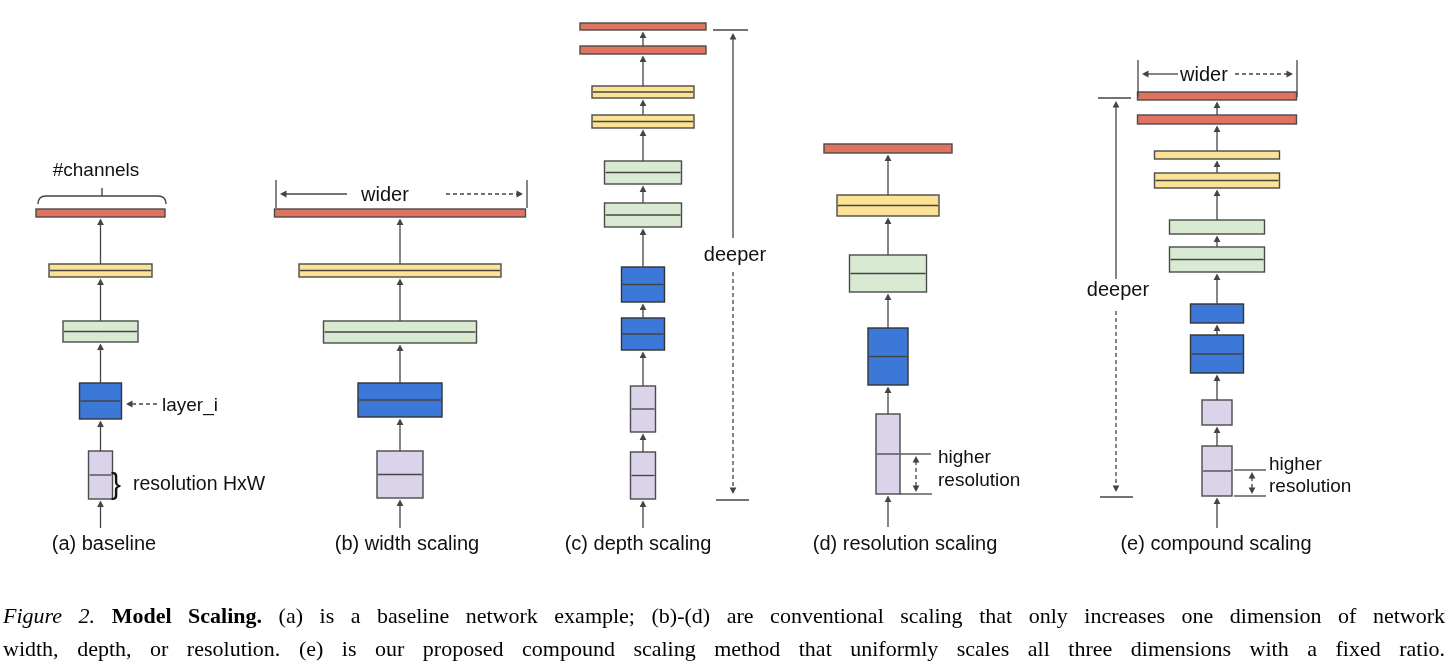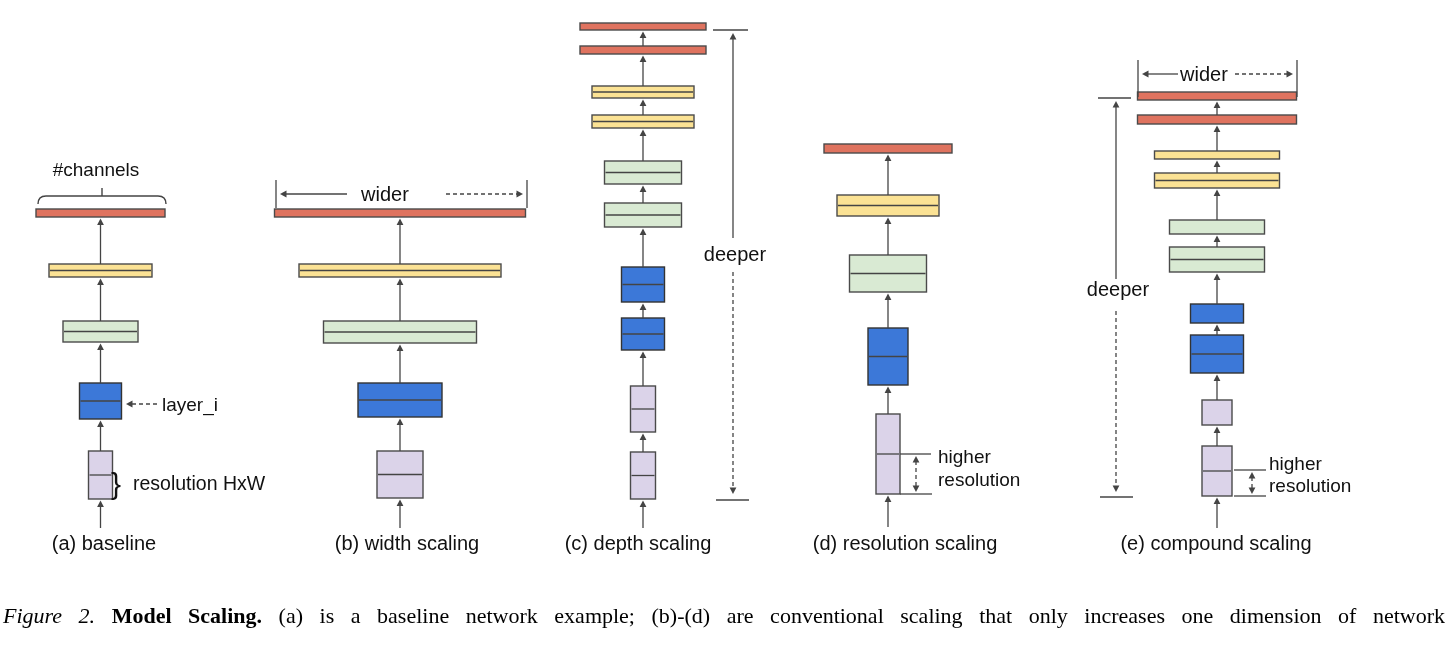--- a/index.html
+++ b/index.html
@@ -197,13 +197,14 @@
     <line x1="1234" y1="496" x2="1266" y2="496" stroke="#444444" stroke-width="1.3"></line>
     <line x1="1252" y1="477" x2="1252" y2="489" stroke="#444444" stroke-width="1.3" stroke-dasharray="4 3"></line>
     <polygon points="1252,472 1248.6,478.5 1255.4,478.5" fill="#444444"></polygon>
     <polygon points="1252,494 1248.6,487.5 1255.4,487.5" fill="#444444"></polygon>
     <text x="1269" y="470" text-anchor="start" font-size="19" fill="#111111">higher</text>
     <text x="1269" y="492" text-anchor="start" font-size="19" fill="#111111">resolution</text>
   </svg>
 
 <div class="figcap">
   <div class="capline"><span class="it">Figure 2.</span> <span class="b">Model Scaling.</span> <span>(a) is a baseline network example; (b)-(d) are conventional scaling that only increases one dimension of network</span></div>
+  <div class="capline"><span>width, depth, or resolution. (e) is our proposed compound scaling method that uniformly scales all three dimensions with a fixed ratio.</span></div>
 </div>
 
 </body></html>

